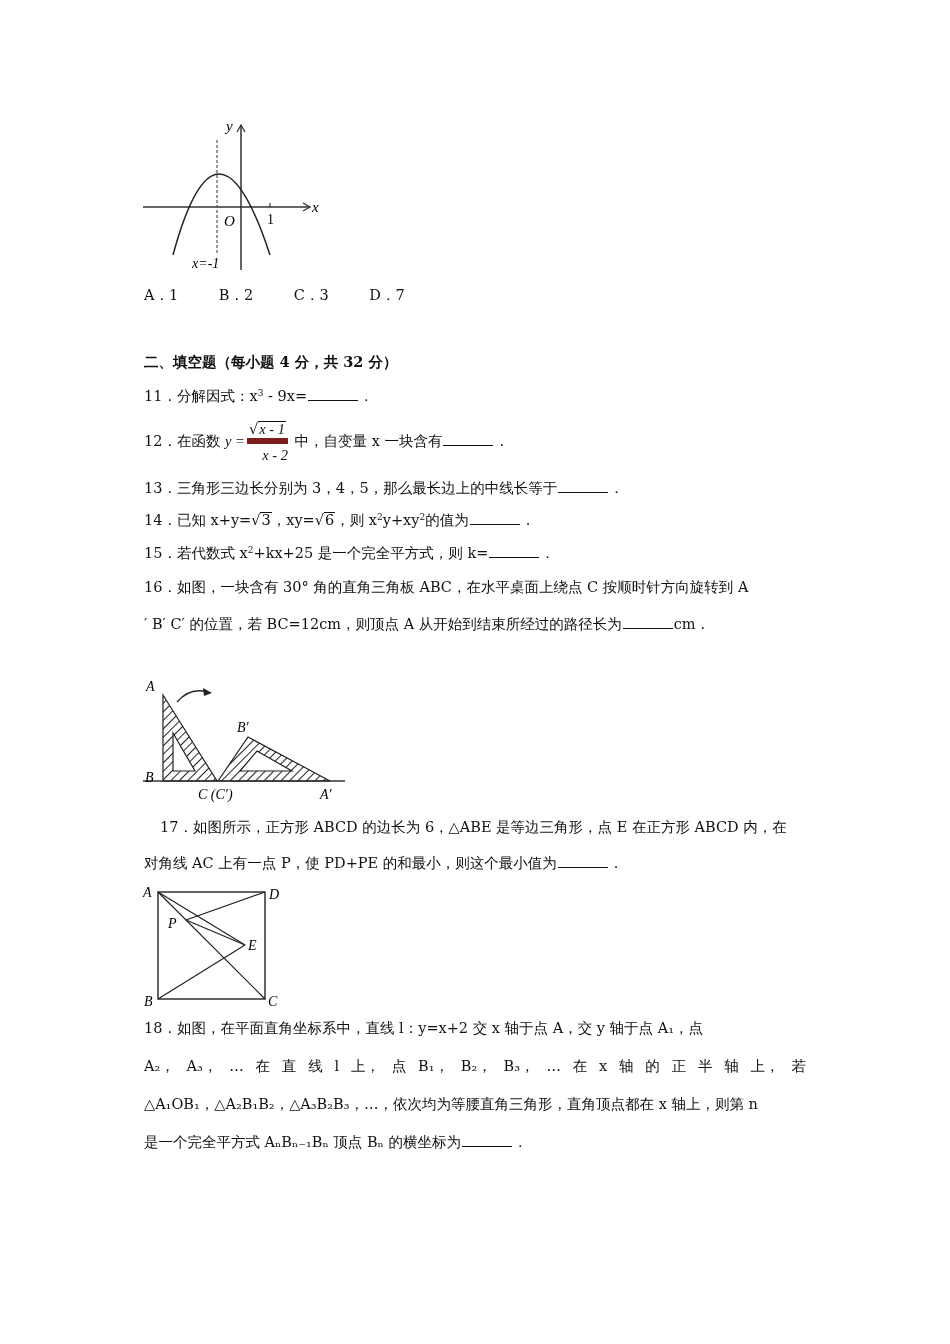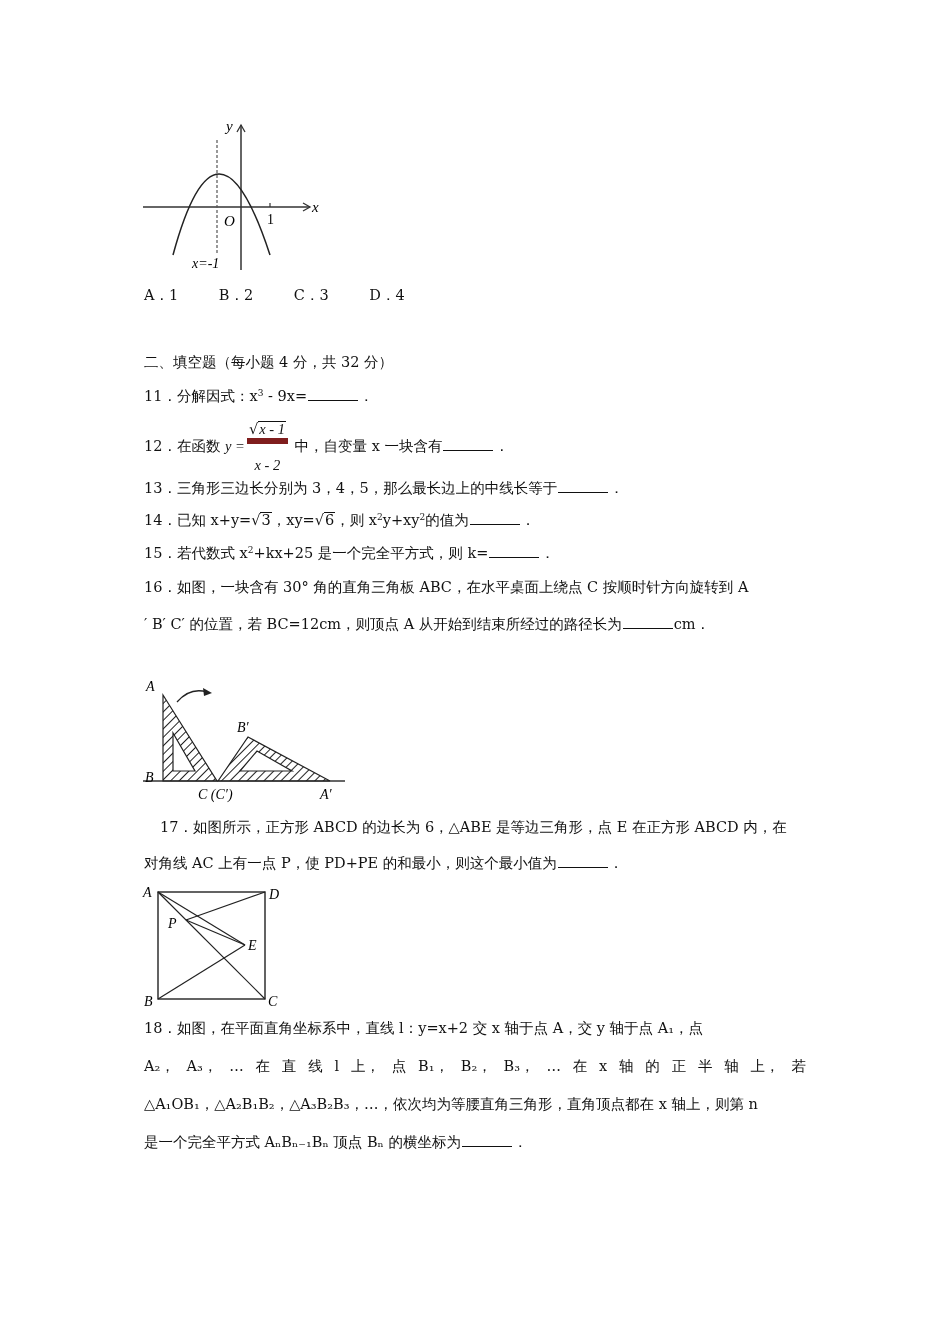--- a/index.html
+++ b/index.html
@@ -2,27 +2,27 @@
 <html><head>
 <meta charset="utf-8">
 <style>
   html, body { margin: 0; padding: 0; background: #ffffff; }
   body { width: 950px; height: 1344px; position: relative; overflow: hidden;
          font-family: "DejaVu Serif", "Liberation Serif", serif; color: #111; font-size: 14.5px; }
   .abs { position: absolute; }
   .line { position: absolute; left: 144px; white-space: nowrap; line-height: 20px; }
   .blank { display: inline-block; width: 50px; border-bottom: 1px solid #111; height: 14px; vertical-align: baseline; margin: 0 1px; }
   sup { font-size: 9px; vertical-align: 5px; line-height: 0; }
-  .bold { font-weight: normal; }
+  .bold { font-weight: bold; }
   .opt { display: inline-block; margin-right: 36px; }
   .sqrt { display: inline-block; border-top: 1px solid #111; padding: 0 1px; line-height: 15px; }
   .sqrt-sign { display: inline-block; }
   .frac { display: inline-block; vertical-align: middle; text-align: center; margin: 0 2px; }
   .frac .num { display: block; border-bottom: 6px solid #7f1d1d; padding: 0 2px; line-height: 18px; }
-  .frac .den { display: block; line-height: 18px; padding-top: 12px; }
+  .frac .den { display: block; line-height: 18px; padding-top: 2px; text-align: right; }
   .it { font-style: italic; font-family: "Liberation Serif", serif; }
   .just { display: flex; justify-content: space-between; width: 662px; }
   svg text { font-family: "Liberation Serif", serif; font-style: italic; }
 </style>
 </head>
 <body>
 
 <svg class="abs" style="left:140px;top:115px;" width="190" height="160">
   <line x1="3" y1="92" x2="170" y2="92" stroke="#333" stroke-width="1.5"></line>
   <polyline points="163,88 170,92 163,96" fill="none" stroke="#333" stroke-width="1.3"></polyline>
@@ -35,21 +35,21 @@
   <text x="86" y="16" font-size="15">y</text>
   <text x="84" y="111" font-size="15">O</text>
   <text x="127" y="109" font-size="14" style="font-style:normal">1</text>
   <text x="52" y="153" font-size="14">x=-1</text>
 </svg>
 
 <div class="line" style="top:285px;">
   <span class="opt">A．1</span>
   <span class="opt">B．2</span>
   <span class="opt">C．3</span>
-  <span class="opt">D．4</span>
+  <span class="opt">D．7</span>
 </div>
 
 <div class="line bold" style="top:352px;">二、填空题（每小题 4 分，共 32 分）</div>
 
 <div class="line" style="top:386px;">
   <span>11．分解因式：x</span><sup>3</sup><span> - 9x=</span><span class="blank"></span><span>．</span>
 </div>
 
 <div class="line" style="top:420px;line-height:40px;">
   <span>12．在函数 </span><span class="it">y =</span><span class="frac"><span class="num"><span class="sqrt-sign">√</span><span class="sqrt it">x - 1</span></span><span class="den it">x - 2</span></span><span> 中，自变量 x 一块含有</span><span class="blank"></span><span>．</span>

